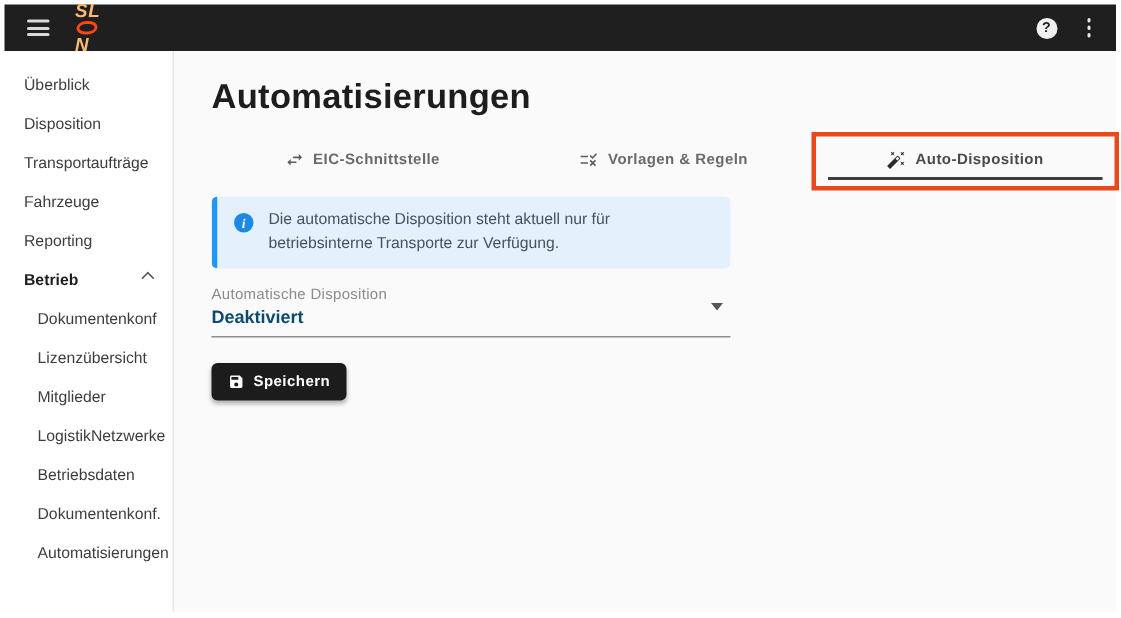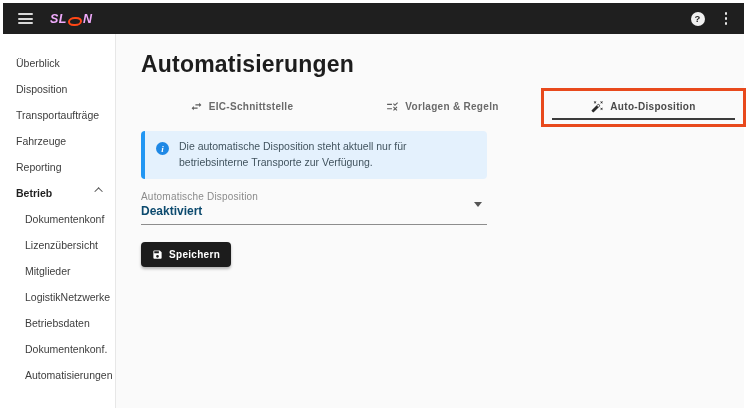--- a/index.html
+++ b/index.html
@@ -4,33 +4,33 @@
 <style>
   * { box-sizing: border-box; }
   html,body { margin:0; padding:0; width:747px; height:412px; background:#ffffff;
     font-family:"Liberation Sans", sans-serif; overflow:hidden; }
   .frame { position:absolute; left:3px; top:3px; width:741px; height:405px; background:#fff; }
 
   
   .topbar { height:31px; background:#1f1f1f; display:flex; align-items:center; padding:0 15px; }
   .hamburger { width:15px; height:11px; display:flex; flex-direction:column; justify-content:space-between; cursor:pointer; }
   .hamburger span { display:block; height:2px; background:#d9d9d9; border-radius:1px; }
-  .logo { margin-left:17px; display:flex; align-items:flex-end; color:#f0abfc; font-weight:800;
-    font-style:italic; font-size:12.5px; letter-spacing:.5px; }
+  .logo { margin-left:17px; display:flex; align-items:flex-start; color:#fdba74; font-weight:800;
+    font-style:italic; font-size:12.5px; letter-spacing:.5px;flex-direction:column; }
   .logo .o-mark { display:inline-block; width:14px; height:9px; border:2.5px solid #ff4716;
     border-radius:50% / 55%; margin:0 1px; transform:skewX(-8deg); }
   .topbar-right { margin-left:auto; display:flex; align-items:center; gap:18px; }
   .help-circle { width:14px; height:14px; border-radius:50%; background:#f0f0f0; color:#1f1f1f;
     font-size:9.5px; font-weight:700; font-style:normal; display:flex; align-items:center; justify-content:center; cursor:pointer; }
   .kebab { display:flex; flex-direction:column; gap:2.5px; cursor:pointer; padding:2px; }
   .kebab span { width:2.5px; height:2.5px; background:#e8e8e8; border-radius:50%; }
 
   
   .body-row { display:flex; height:374px; }
-  .sidebar { width:113px; background:#fff; border-right:1px solid #e7e7e7; padding-top:16px;
+  .sidebar { width:113px; background:#fff; border-right:1px solid #e7e7e7; padding-top:10px;
     font-size:10.5px; color:#3d3d3d; flex-shrink:0; }
   .side-item { padding:7px 10px 7px 13px; cursor:pointer; white-space:nowrap; }
   .side-item.parent { font-weight:700; color:#1f1f1f; display:flex; align-items:flex-start; justify-content:space-between; }
   .chev-up { width:6px; height:6px; border-left:1.5px solid #555; border-top:1.5px solid #555;
     transform:rotate(45deg) translateY(2px); margin-right:2px; }
   .side-sub { padding-left:22px; }
 
   .main { flex:1; background:#fafafa; padding:17px 0 0 25px; position:relative; }
   h1 { margin:0; font-size:23px; font-weight:700; color:#1d1d1d; letter-spacing:.2px; }
 

